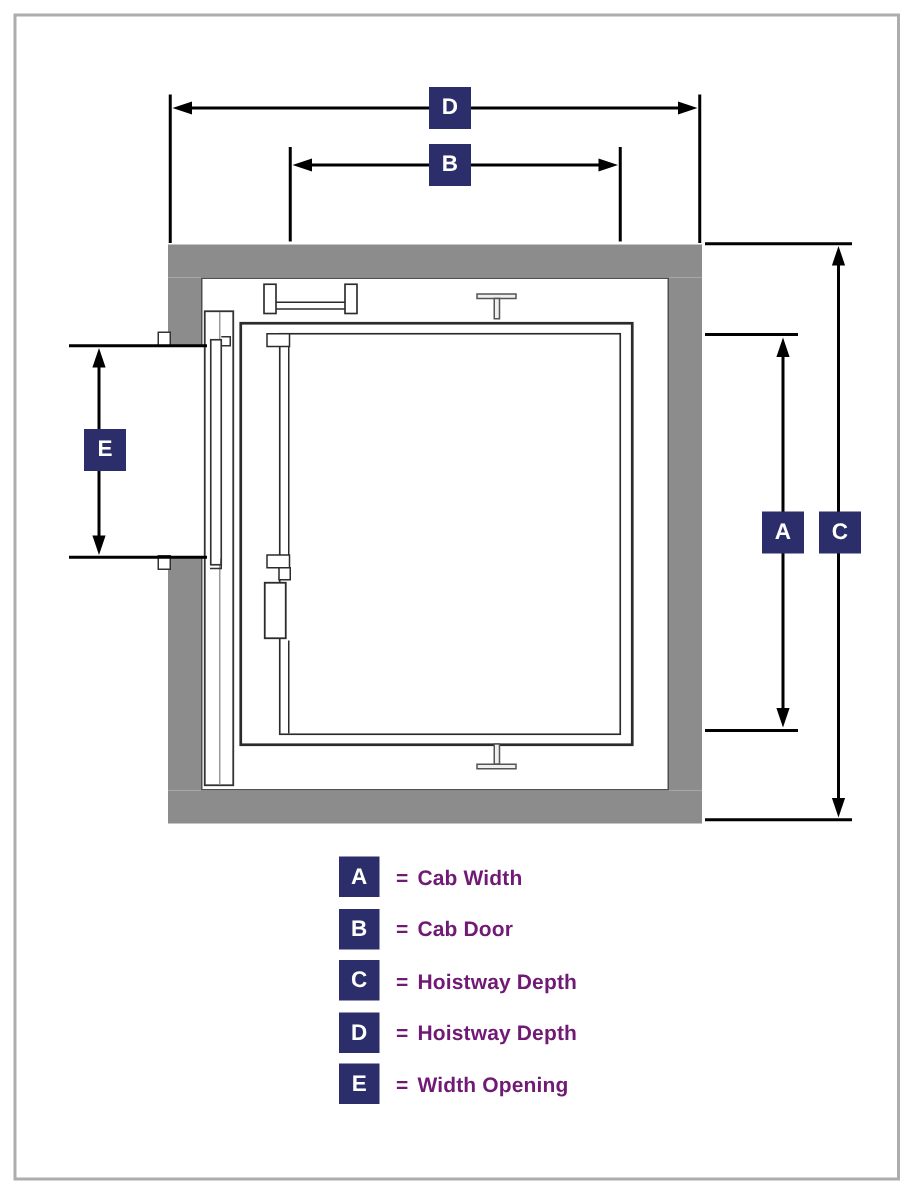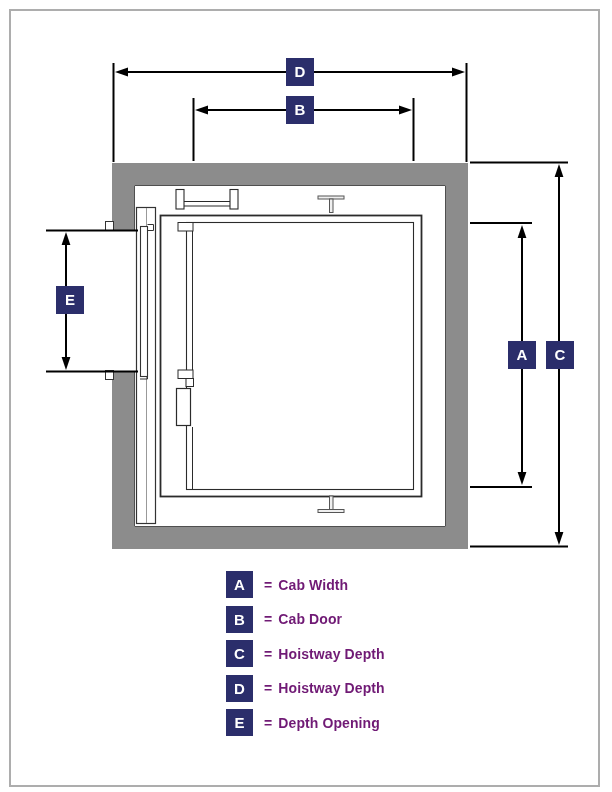--- a/index.html
+++ b/index.html
@@ -194,17 +194,17 @@
     <div class="legend-row">
       <div class="legend-badge">C</div>
       <div class="legend-text"><span class="eq">=</span><span>Hoistway Depth</span></div>
     </div>
     <div class="legend-row">
       <div class="legend-badge">D</div>
       <div class="legend-text"><span class="eq">=</span><span>Hoistway Depth</span></div>
     </div>
     <div class="legend-row">
       <div class="legend-badge">E</div>
-      <div class="legend-text"><span class="eq">=</span><span>Depth Opening</span></div>
+      <div class="legend-text"><span class="eq">=</span><span>Width Opening</span></div>
     </div>
   </div>
 
 </div>
 
 </body></html>

